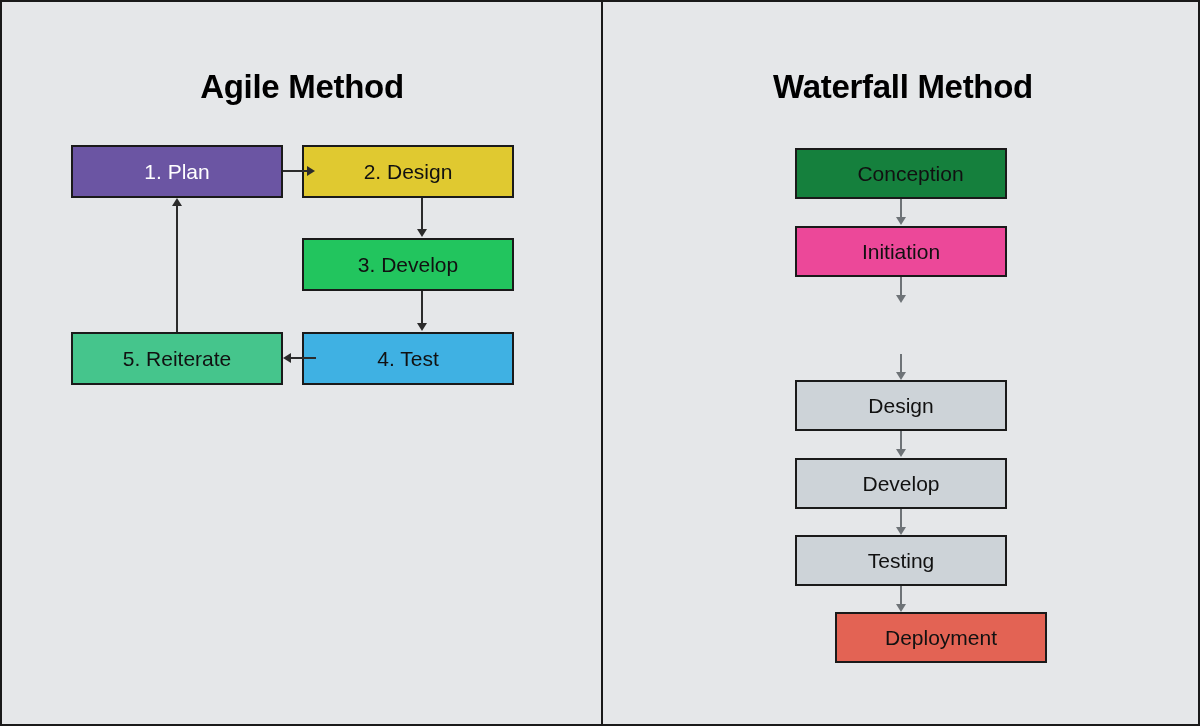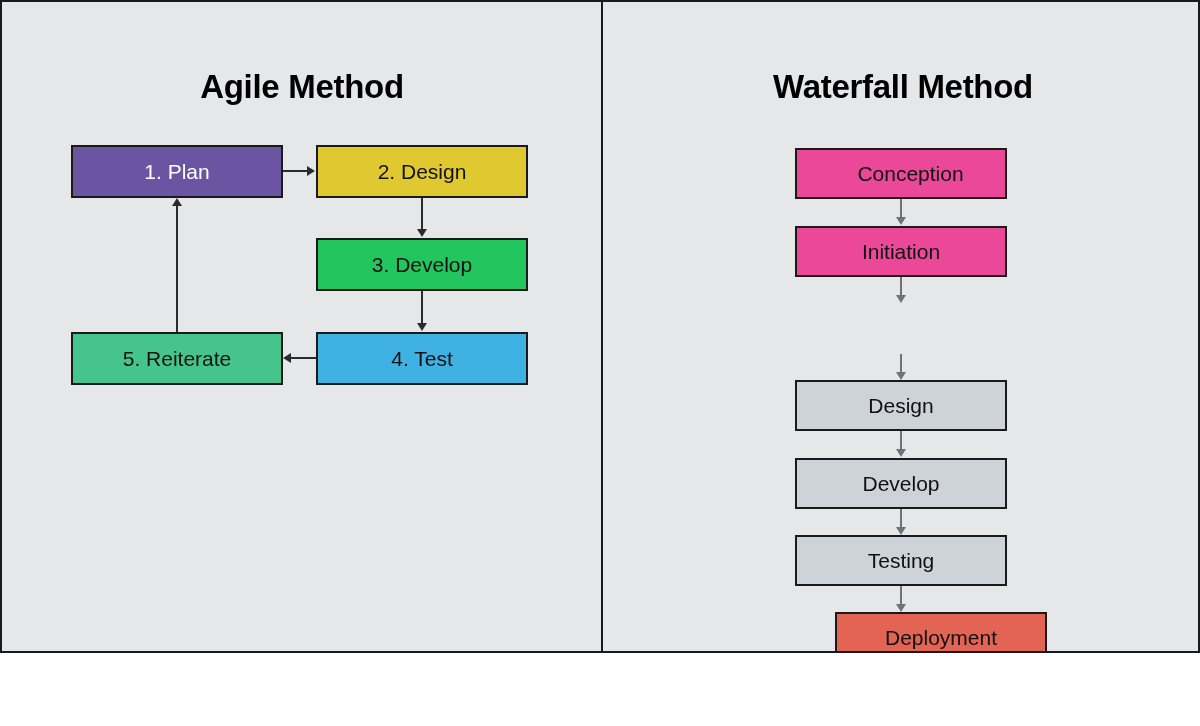--- a/index.html
+++ b/index.html
@@ -3,21 +3,21 @@
 <meta charset="utf-8">
 <style>
   html, body {
     margin: 0;
     padding: 0;
     background: #ffffff;
   }
   #canvas {
     position: relative;
     width: 1200px;
-    height: 653px;
+    height: 726px;
     background: #e5e7e9;
     box-sizing: border-box;
     border: 2px solid #1a1a1a;
     overflow: hidden;
     font-family: "Liberation Sans", sans-serif;
   }
   .divider {
     position: absolute;
     top: 0;
     bottom: 0;
@@ -54,21 +54,21 @@
     align-items: center;
     justify-content: center;
     font-size: 21px;
     color: #111111;
     line-height: 1;
     white-space: nowrap;
   }
 
   
   .a-left  { left: 69px;  width: 212px; }
-  .a-right { left: 314px; width: 212px; }
+  .a-right { left: 300px; width: 212px; }
   .a-row1 { top: 143px; height: 53px; }
   .a-row2 { top: 236px; height: 53px; }
   .a-row3 { top: 330px; height: 53px; }
 
   
   .w-node {
     left: 191px;
     width: 212px;
     height: 51px;
   }
@@ -157,21 +157,21 @@
     <div class="conn conn-v" style="left:174px; top:204px; height:126px;"></div>
     <div class="arrowhead ah-up" style="left:170px; top:196px;"></div>
   </div>
 
   <div class="divider" style="left:599px;"></div>
 
   <div class="panel" id="waterfall-panel">
 
     <div class="panel-title" id="waterfall-title">Waterfall Method</div>
 
-    <div class="node w-node" style="top:146px; background:#ec4899;padding-left:19px;">
+    <div class="node w-node" style="top:146px; background:#15803d;padding-left:19px;">
       <span>Conception</span>
     </div>
     <div class="conn conn-v conn-gray" style="left:296px; top:197px; height:20px;"></div>
     <div class="arrowhead ah-down-gray" style="left:292px; top:215px;"></div>
 
     <div class="node w-node" style="top:224px; background:#ec4899;text-align:right;">
       <span>Initiation</span>
     </div>
     <div class="conn conn-v conn-gray" style="left:296px; top:275px; height:20px;"></div>
     <div class="arrowhead ah-down-gray" style="left:292px; top:293px;"></div>

